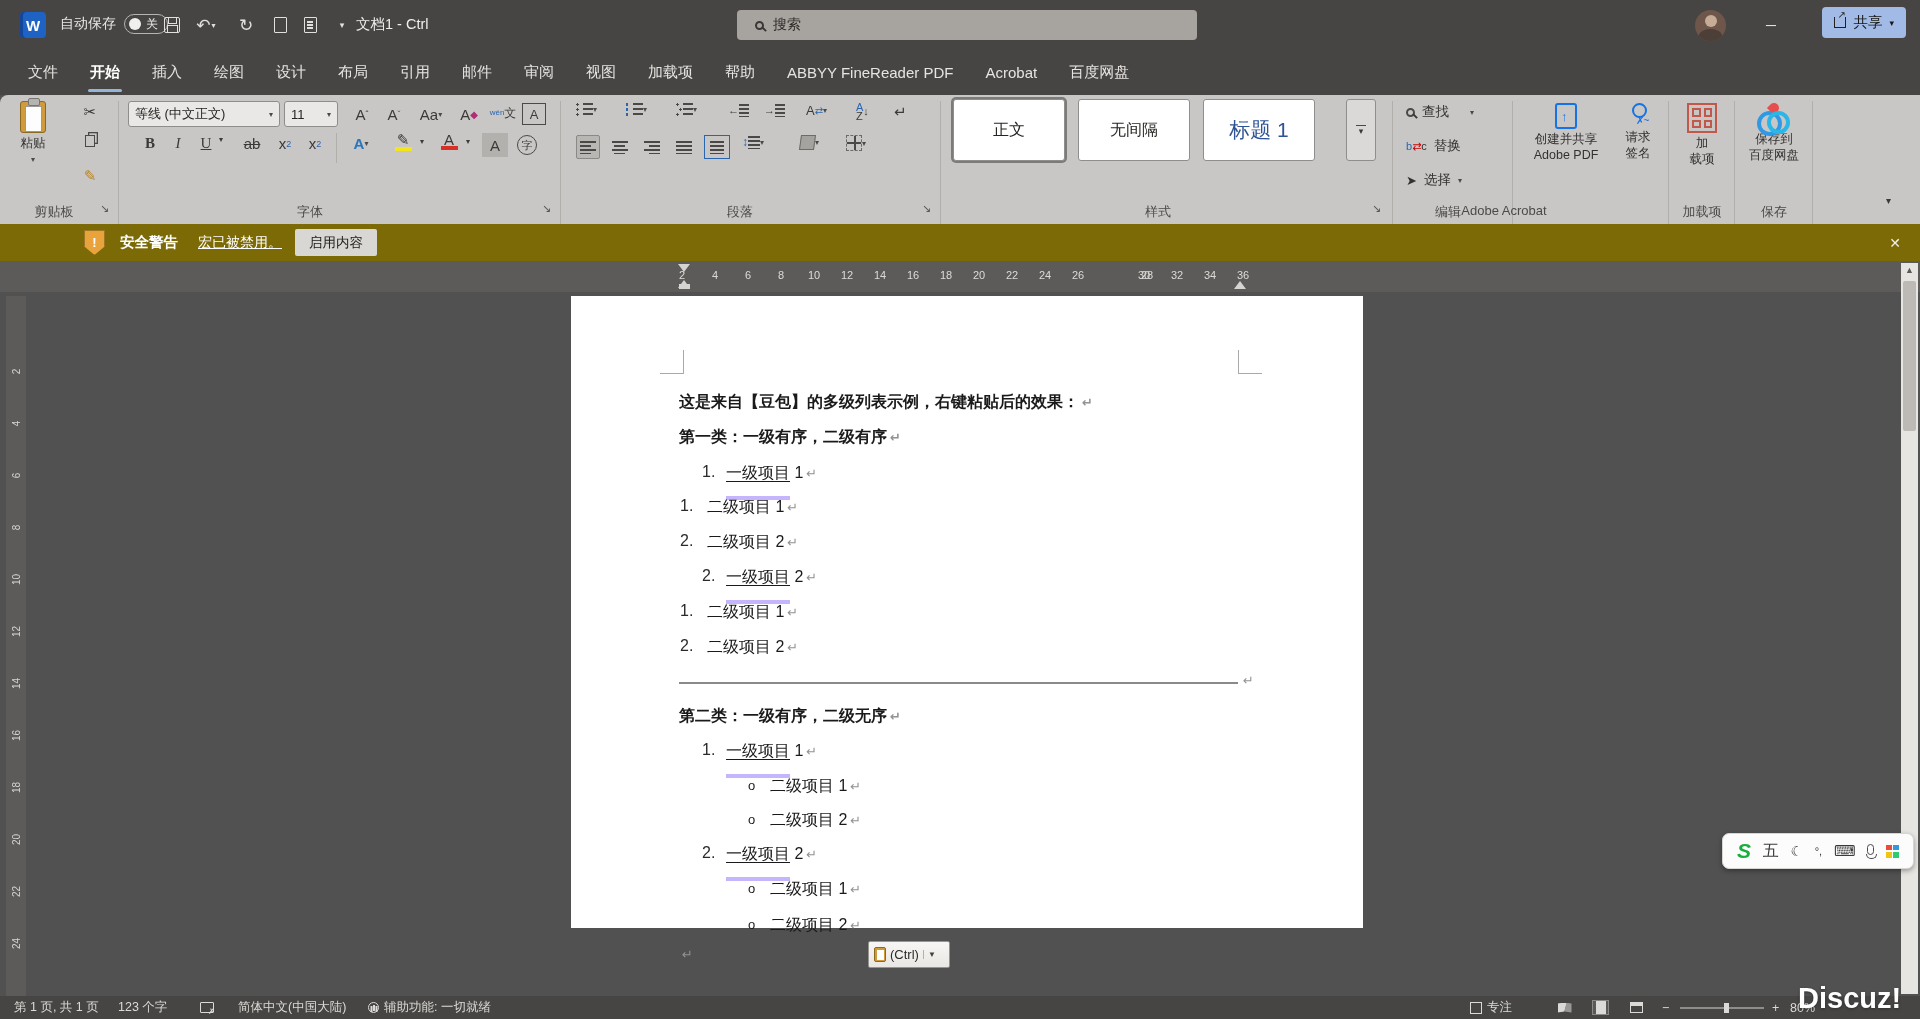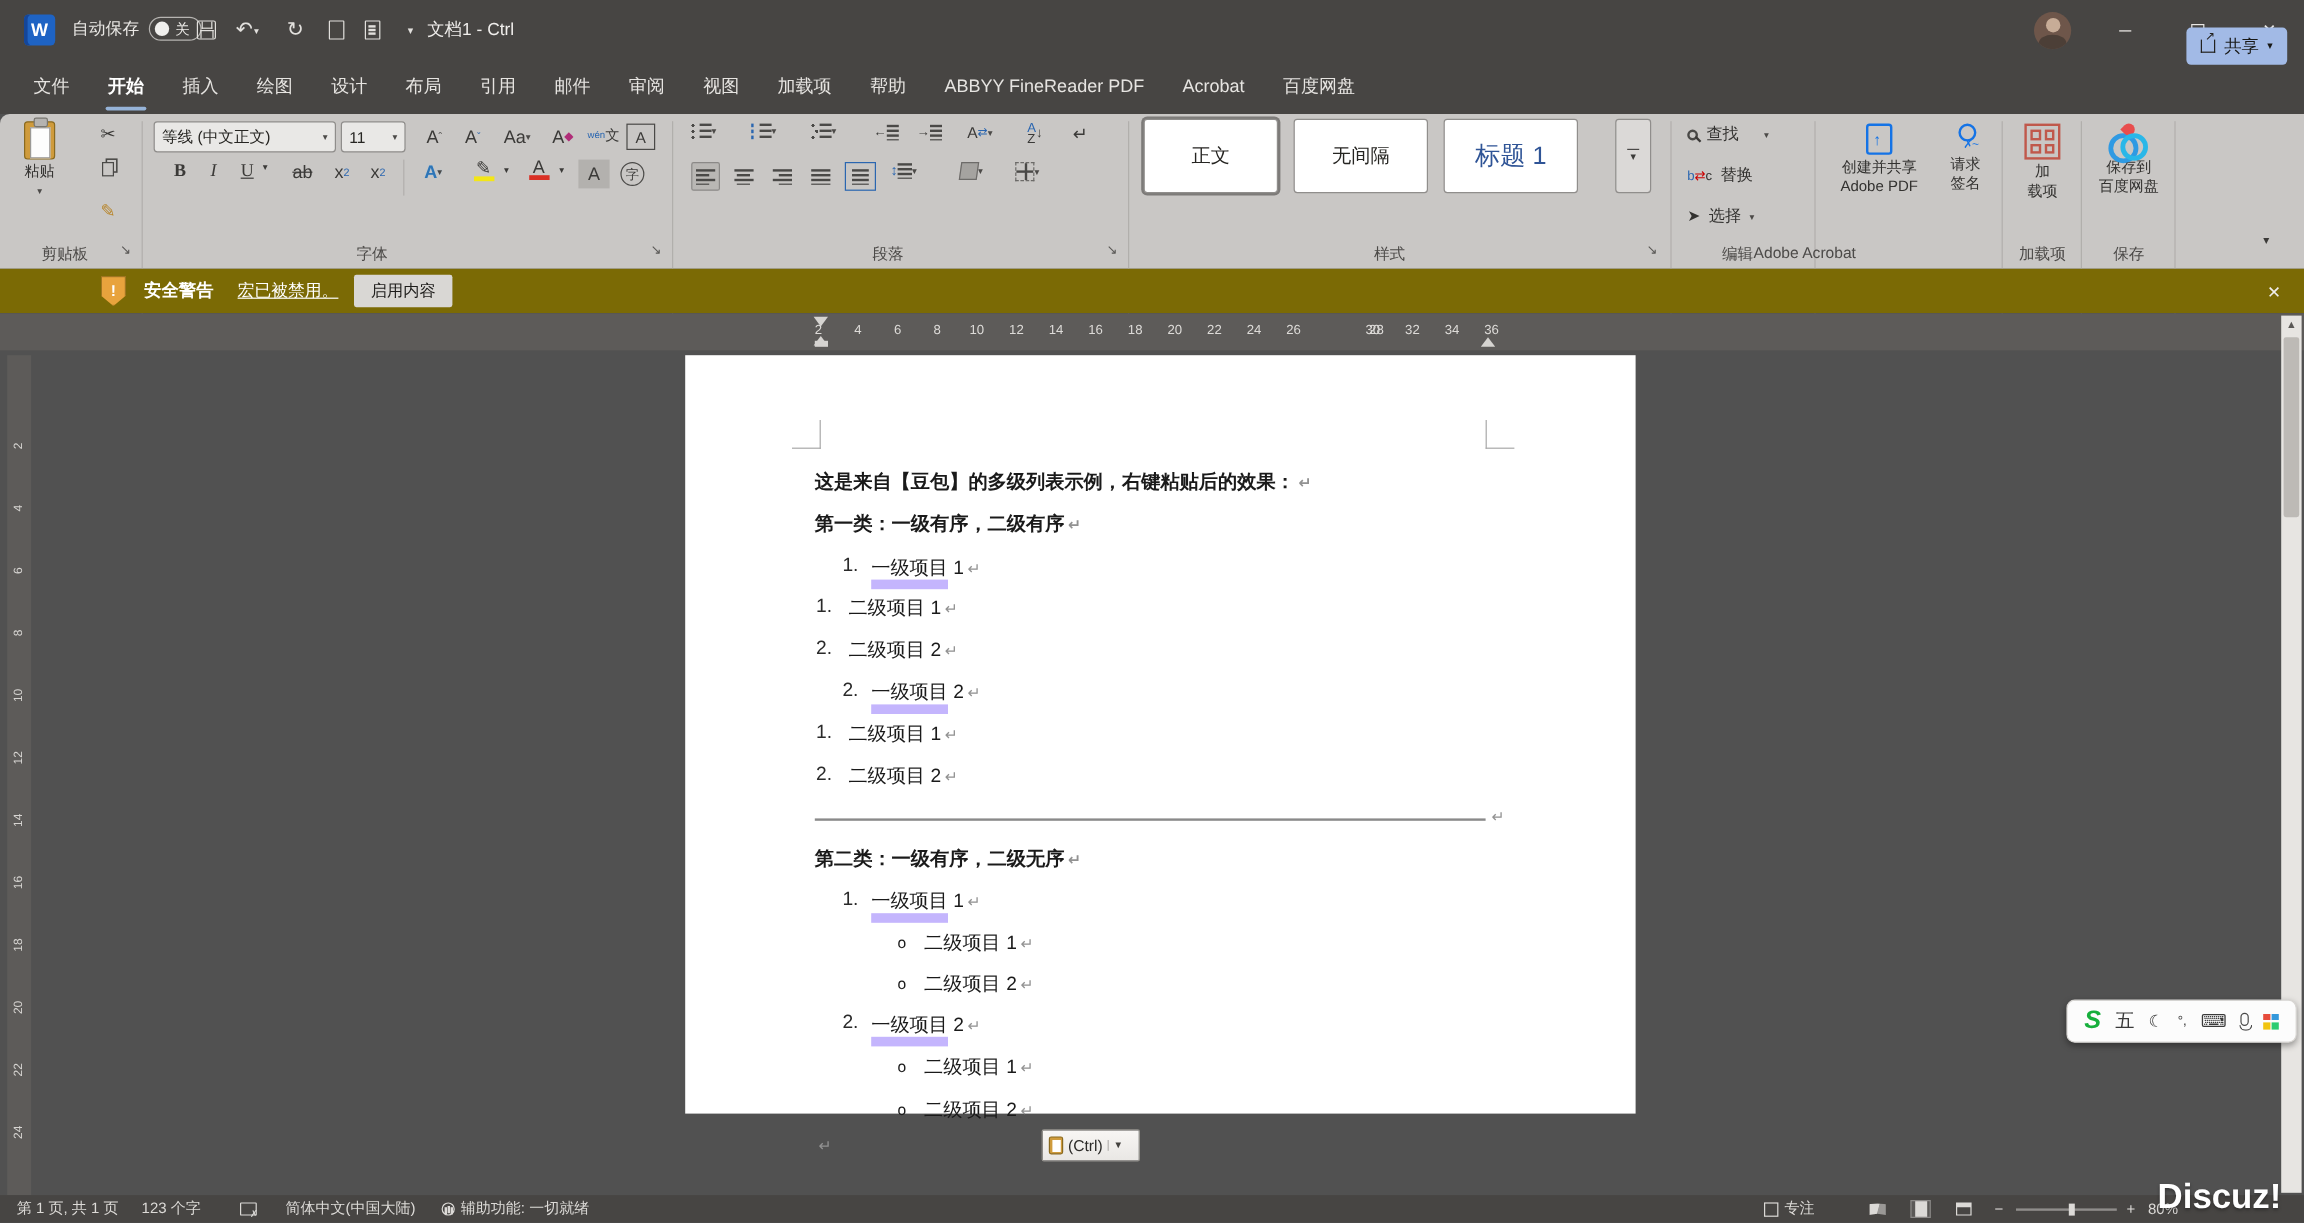--- a/index.html
+++ b/index.html
@@ -28,21 +28,21 @@
   #avatar::before{content:"";position:absolute;left:9.5px;top:5px;width:12px;height:12px;border-radius:50%;background:#c7ac97;}
   #avatar::after{content:"";position:absolute;left:4px;top:19px;width:23px;height:14px;border-radius:50% 50% 0 0;background:#4c3f37;}
   .winbtn{position:absolute;top:0;width:46px;height:50px;display:flex;align-items:center;justify-content:center;color:#e9e7e4;font-size:14px;}
   .maxsq{width:11px;height:11px;border:1.3px solid #e9e7e4;}
 
   
   #tabrow{position:absolute;left:0;top:50px;width:1920px;height:45px;background:#474543;display:flex;align-items:center;padding-left:14px;gap:4px;}
   .tab{padding:0 14px;height:45px;display:flex;align-items:center;font-size:15px;color:#e6e4e1;position:relative;}
   .tab.active{font-weight:bold;color:#ffffff;}
   .tab.active::after{content:"";position:absolute;left:12px;right:12px;bottom:3px;height:3px;border-radius:2px;background:#96b3d8;}
-  #sharebtn{position:absolute;right:14px;top:7px;height:31px;background:#a2bae6;border-radius:4px;display:flex;align-items:center;padding:0 12px;gap:7px;color:#181816;font-size:14.5px;margin-top:16px;}
+  #sharebtn{position:absolute;right:14px;top:7px;height:31px;background:#a2bae6;border-radius:4px;display:flex;align-items:center;padding:0 12px;gap:7px;color:#181816;font-size:14.5px;}
   .shareic{width:12px;height:11px;border:1.4px solid #23221f;border-top:none;position:relative;}
   .shareic::after{content:"↗";position:absolute;left:2px;top:-8px;font-size:10px;color:#23221f;}
 
   
   #ribbon{position:absolute;left:0;top:95px;width:1920px;height:129px;background:#c9c7c5;border-top-left-radius:8px;color:#3b3a38;}
   .gsep{position:absolute;top:8px;height:182px;width:1px;background:#b1afac;top:6px;height:184px;}
   .glabel{position:absolute;top:110px;font-size:13px;color:#4c4a48;text-align:center;top:108px;}
   .glaunch{position:absolute;top:107px;font-size:11px;color:#5a5856;}
   .combo{position:absolute;height:26px;background:#e9e8e6;border:1px solid #8f8d8b;border-radius:3px;display:flex;align-items:center;padding:0 6px;font-size:13px;color:#262522;justify-content:space-between;}
   .chev{font-size:8px;color:#4c4a48;}
@@ -108,21 +108,21 @@
   #scrollbar .up{position:absolute;left:0;top:2px;width:17px;text-align:center;font-size:9px;color:#5b5957;}
   #scrollbar .thumb{position:absolute;left:2px;top:18px;width:13px;height:150px;background:#bdbab6;border-radius:2px;}
   #page{position:absolute;left:571px;top:35px;width:792px;height:632px;background:#ffffff;color:#1a1a1a;}
   .cropL{position:absolute;left:89px;top:54px;width:24px;height:24px;border-right:1px solid #a9a9a9;border-bottom:1px solid #a9a9a9;}
   .cropR{position:absolute;left:667px;top:54px;width:24px;height:24px;border-left:1px solid #a9a9a9;border-bottom:1px solid #a9a9a9;}
   .dline{position:absolute;left:0;width:792px;height:24px;font-size:16px;white-space:nowrap;}
   .dline .t{position:absolute;top:0;}
   .dline.intro .t,.dline.heading .t{font-weight:bold;left:108px;}
   .pil{color:#929292;font-size:13px;margin-left:3px;}
   .lmark{position:absolute;top:0;color:#2a2a2a;}
-  .link{text-underline-offset:3px;border-bottom:8px solid #c4b5fd;padding-bottom:1px;}
+  .link{text-decoration:underline;text-underline-offset:3px;border-bottom:4px solid #c4b5fd;padding-bottom:15px;}
   .hline{position:absolute;left:108px;top:9px;width:559px;border-top:2px solid #8a8a8a;}
   .bul{position:absolute;font-size:13px;top:2px;}
   #ctrlbtn{position:absolute;left:297px;top:645px;width:82px;height:27px;background:linear-gradient(#f8f6f4,#e9e7e4);border:1px solid #96948f;border-radius:2px;display:flex;align-items:center;padding:0 5px;gap:4px;font-size:13px;color:#2b2a28;}
   .minicb{width:12px;height:15px;background:#cf9b3c;border:1px solid #8a6a20;border-radius:2px;position:relative;flex:none;}
   .minicb::before{content:"";position:absolute;left:2px;top:2px;width:7px;height:10px;background:#fff;}
   #ctrlbtn .dd{border-left:1px solid #b3b1ae;padding-left:4px;font-size:8px;color:#44423f;}
 
   
   #statusbar{position:absolute;left:0;top:996px;width:1920px;height:23px;background:#474543;color:#dcdad7;font-size:12.5px;display:flex;align-items:center;}
   .sb{position:absolute;display:flex;align-items:center;gap:5px;}
@@ -170,20 +170,24 @@
     <div class="qat" style="left:192px;">↶<span style="font-size:8px;margin-left:1px;">▾</span></div>
     <div class="qat" style="left:232px;">↻</div>
     <div class="qat" style="left:266px;">
         <span class="pageic"></span>
       </div>
     <div class="qat" style="left:296px;">
         <span class="pageic print"></span>
       </div>
     <div class="qat" style="left:328px;font-size:9px;">▾</div>
     <div id="doctitle">文档1 - Ctrl</div>
+    <div id="searchbox">
+      <span class="mag"></span>
+      <span>搜索</span>
+    </div>
     <div id="avatar"></div>
     <div class="winbtn" style="left:1748px;">─</div>
     <div class="winbtn" style="left:1808px;">
         <span class="maxsq"></span>
       </div>
     <div class="winbtn" style="left:1868px;">✕</div>
   </div>
 
   <div id="tabrow">
       <div class="tab">文件</div>

